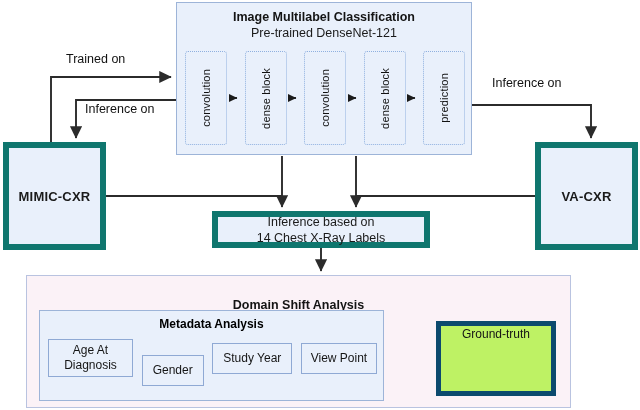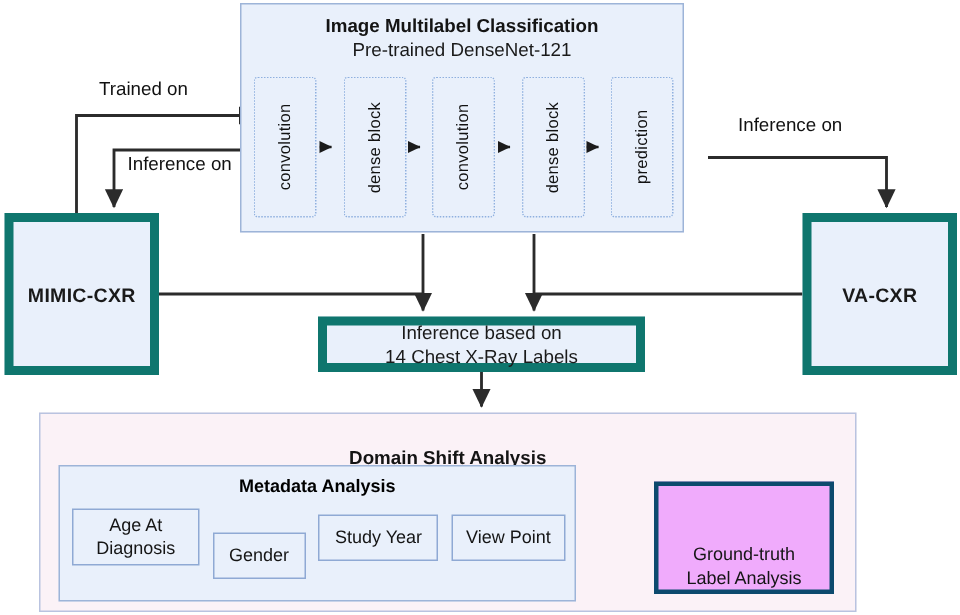--- a/index.html
+++ b/index.html
@@ -44,21 +44,21 @@
   .dataset-box {
     font-size: 13px;
     font-weight: bold;
     letter-spacing: 0.2px;
   }
   #box-mimic { left: 3px;   top: 142px; width: 103px; height: 108px; }
   #box-va    { left: 535px; top: 142px; width: 103px; height: 108px; }
 
   
   #model-panel {
-    left: 160px;
+    left: 176px;
     top: 2px;
     width: 296px;
     height: 153px;
     background: #e9f0fb;
     border: 1px solid #9db4d8;
     display: block;
     padding: 0;
   }
   .model-title {
     margin-top: 7px;
@@ -186,24 +186,24 @@
   .meta-box.mid   { width: 80px; height: 31px; margin-top: 4px; }
   .meta-box.mid2  { width: 76px; height: 31px; margin-top: 4px; }
 
   #box-groundtruth {
     position: absolute;
     box-sizing: border-box;
     left: 409px;
     top: 45px;
     width: 120px;
     height: 75px;
-    background: #f0abfc;
-    border: 3px solid #0c4a6e;
-    display: flex;
-    align-items: flex-end;
+    background: #bef264;
+    border: 5px solid #0c4a6e;
+    display: flex;
+    align-items: flex-start;
     justify-content: center;
     text-align: center;
     font-size: 12px;
     line-height: 16px;
     color: #151515;
   }
 
   
   .edge-label {
     position: absolute;
@@ -349,18 +349,17 @@
 
         <div class="meta-box mid2">
           <span>View Point</span>
         </div>
       </div>
     </div>
 
     <div id="box-groundtruth">
       <div>
         <div>Ground-truth</div>
-        <div>Label Analysis</div>
       </div>
     </div>
   </div>
 
 </div>
 
 </body></html>

